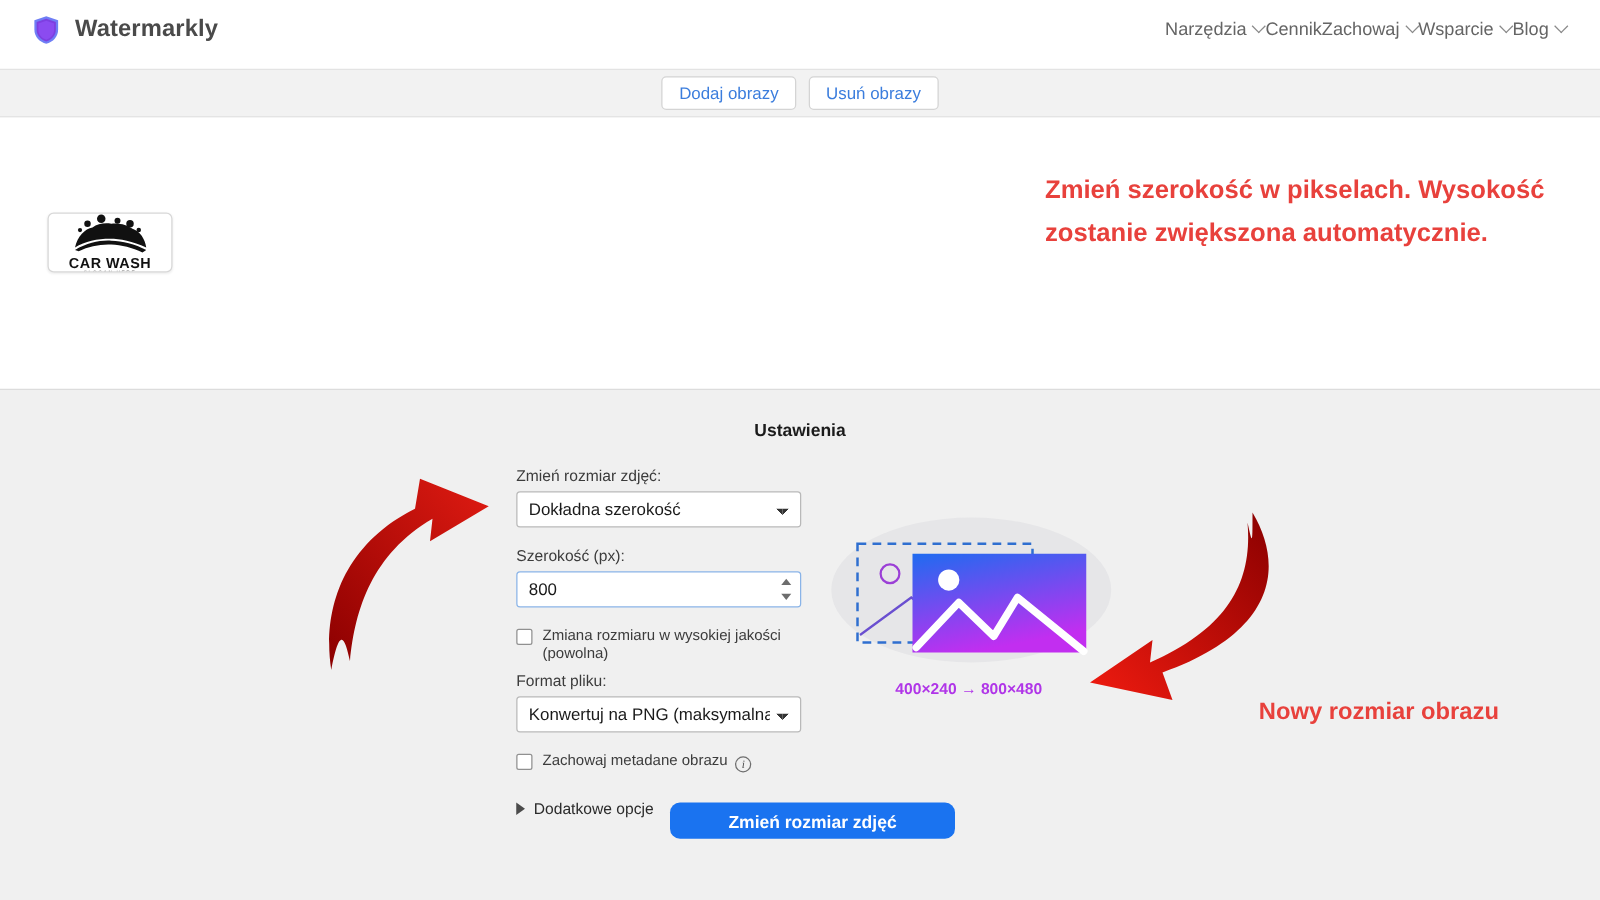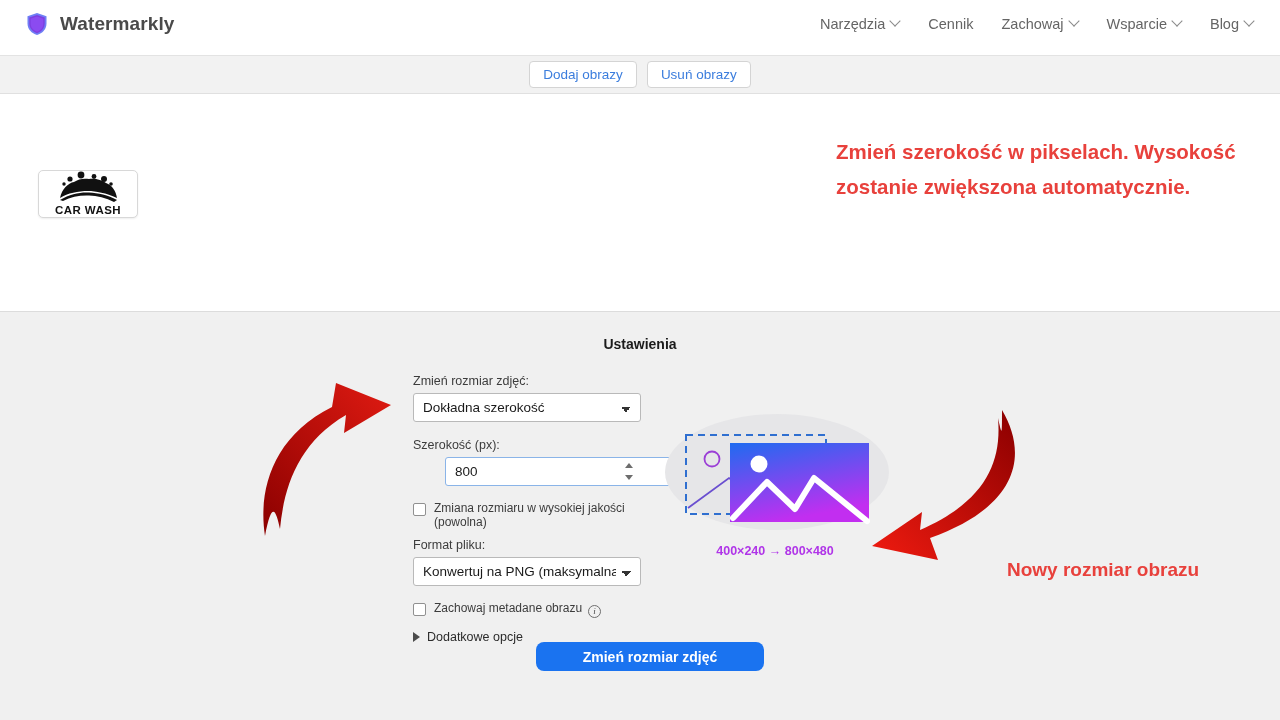--- a/index.html
+++ b/index.html
@@ -17,21 +17,21 @@
     height: 56px; background: #ffffff;
     border-bottom: 1px solid #e3e3e3;
     display: flex; align-items: center;
     padding: 0 20px 8px 26px;
     position: relative; z-index: 5;
   }
   .brand { display: flex; align-items: center; gap: 12px; }
   .brand-name {
     font-size: 19px; font-weight: bold; color: #4a4a4a; letter-spacing: .1px;
   }
-  .nav { margin-left: auto; display: flex; align-items: center; gap: 28px; padding-right: 6px; }
+  .nav { margin-left: auto; display: flex; align-items: center; padding-right: 6px; }
   .nav-item {
     font-size: 14.5px; color: #656565; display: flex; align-items: center; gap: 6px;
     cursor: pointer; white-space: nowrap;
   }
   .caret { display: inline-block; width: 9px; height: 9px; position: relative; top: -2px; }
   .caret::before {
     content: ""; position: absolute; left: 0; top: 0;
     width: 7px; height: 7px;
     border-right: 1.6px solid #8a8a8a; border-bottom: 1.6px solid #8a8a8a;
     transform: rotate(45deg);
@@ -92,21 +92,20 @@
     background-size: 5px 5px, 5px 5px;
     background-repeat: no-repeat;
   }
   .spacer { height: 16px; }
   .num-wrap { position: relative; width: 228px; }
   input.num {
     width: 228px; height: 29px;
     font-size: 13.5px; color: #1a1a1a;
     background: #ffffff; border: 1px solid #8ab4e8; border-radius: 3px;
     padding: 0 24px 0 9px;
-    margin-left: 32px;
   }
   .spin {
     position: absolute; right: 8px; top: 6px;
     width: 9px; height: 17px;
     display: flex; flex-direction: column; justify-content: space-between;
     align-items: center;
   }
   .spin i { display: block; width: 0; height: 0; border-left: 4px solid transparent; border-right: 4px solid transparent; }
   .spin .up { border-bottom: 5px solid #6d6d6d; }
   .spin .dn { border-top: 5px solid #6d6d6d; }
@@ -118,21 +117,21 @@
   }
   .check-label { font-size: 12px; color: #3c3c3c; line-height: 14px; }
 
   .info-ico {
     display: inline-flex; align-items: center; justify-content: center;
     width: 13px; height: 13px; border: 1px solid #6e6e6e; border-radius: 50%;
     font-size: 9px; font-style: italic; color: #4a4a4a;
     margin-left: 6px; position: relative; top: 2px;
     font-family: "Liberation Serif", serif;
   }
-  .more-row { display: flex; align-items: center; gap: 7px; margin-top: 14px; cursor: pointer; }
+  .more-row { display: flex; align-items: center; gap: 7px; margin-top: 24px; cursor: pointer; }
   .tri { width: 0; height: 0; border-top: 5px solid transparent; border-bottom: 5px solid transparent; border-left: 7px solid #4b4b4b; }
   .more-label { font-size: 12.5px; color: #2b2b2b; }
 
   .submit {
     position: absolute; left: 536px; top: 330px;
     width: 228px; height: 29px; border: 0; border-radius: 8px;
     background: #1a73f0; color: #ffffff;
     font-size: 14px; font-weight: bold; cursor: pointer;
     font-family: "Liberation Sans", sans-serif;
   }

